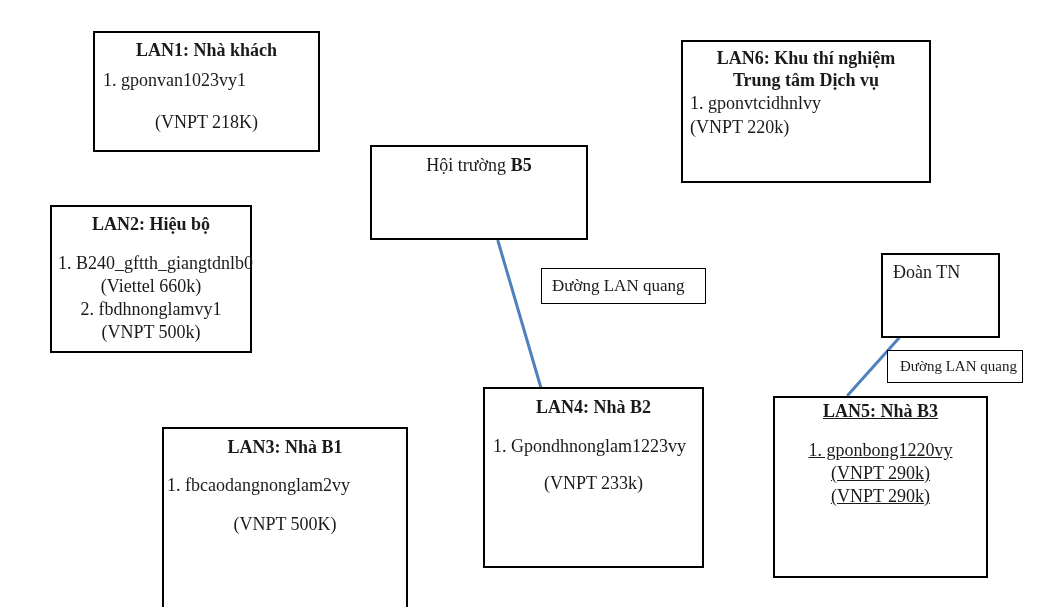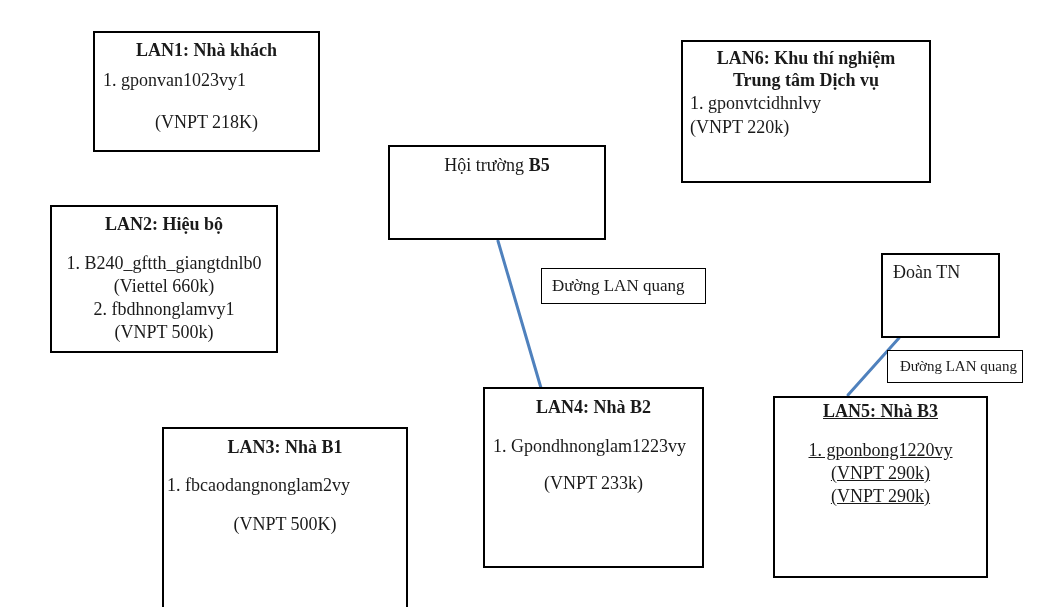--- a/index.html
+++ b/index.html
@@ -51,22 +51,22 @@
   .center { text-align: center; }
   .mt14 { margin-top: 14px; }
   .mt16 { margin-top: 16px; }
   .mt17 { margin-top: 17px; }
   .mt19 { margin-top: 19px; }
   .mt22 { margin-top: 8px; }
 
   
   #lan1 { left: 93px;  top: 31px;  width: 227px; height: 121px; padding: 6px 8px; }
   #lan6 { left: 681px; top: 40px;  width: 250px; height: 143px; padding: 5px 7px; line-height: 24px; }
-  #b5   { left: 388px; top: 145px; width: 218px; height: 95px;  padding: 7px 8px; }
-  #lan2 { left: 50px;  top: 205px; width: 228px; height: 148px; padding: 6px 6px; }
+  #b5   { left: 370px; top: 145px; width: 218px; height: 95px;  padding: 7px 8px; }
+  #lan2 { left: 50px;  top: 205px; width: 202px; height: 148px; padding: 6px 6px; }
   #doan-tn { left: 881px; top: 253px; width: 119px; height: 85px; padding: 6px 10px; }
   #lan4 { left: 483px; top: 387px; width: 221px; height: 181px; padding: 7px 8px; }
   #lan5 { left: 773px; top: 396px; width: 215px; height: 182px; padding: 2px 4px; text-decoration: underline; }
   #lan3 { left: 162px; top: 427px; width: 246px; height: 199px; padding: 7px 3px; }
 
   #label-mid   { left: 541px; top: 268px; width: 165px; height: 36px; padding-left: 10px; font-size: 17px; }
   #label-right { left: 887px; top: 350px; width: 136px; height: 33px; padding-left: 12px; font-size: 15px; }
 </style>
 </head>
 <body>

